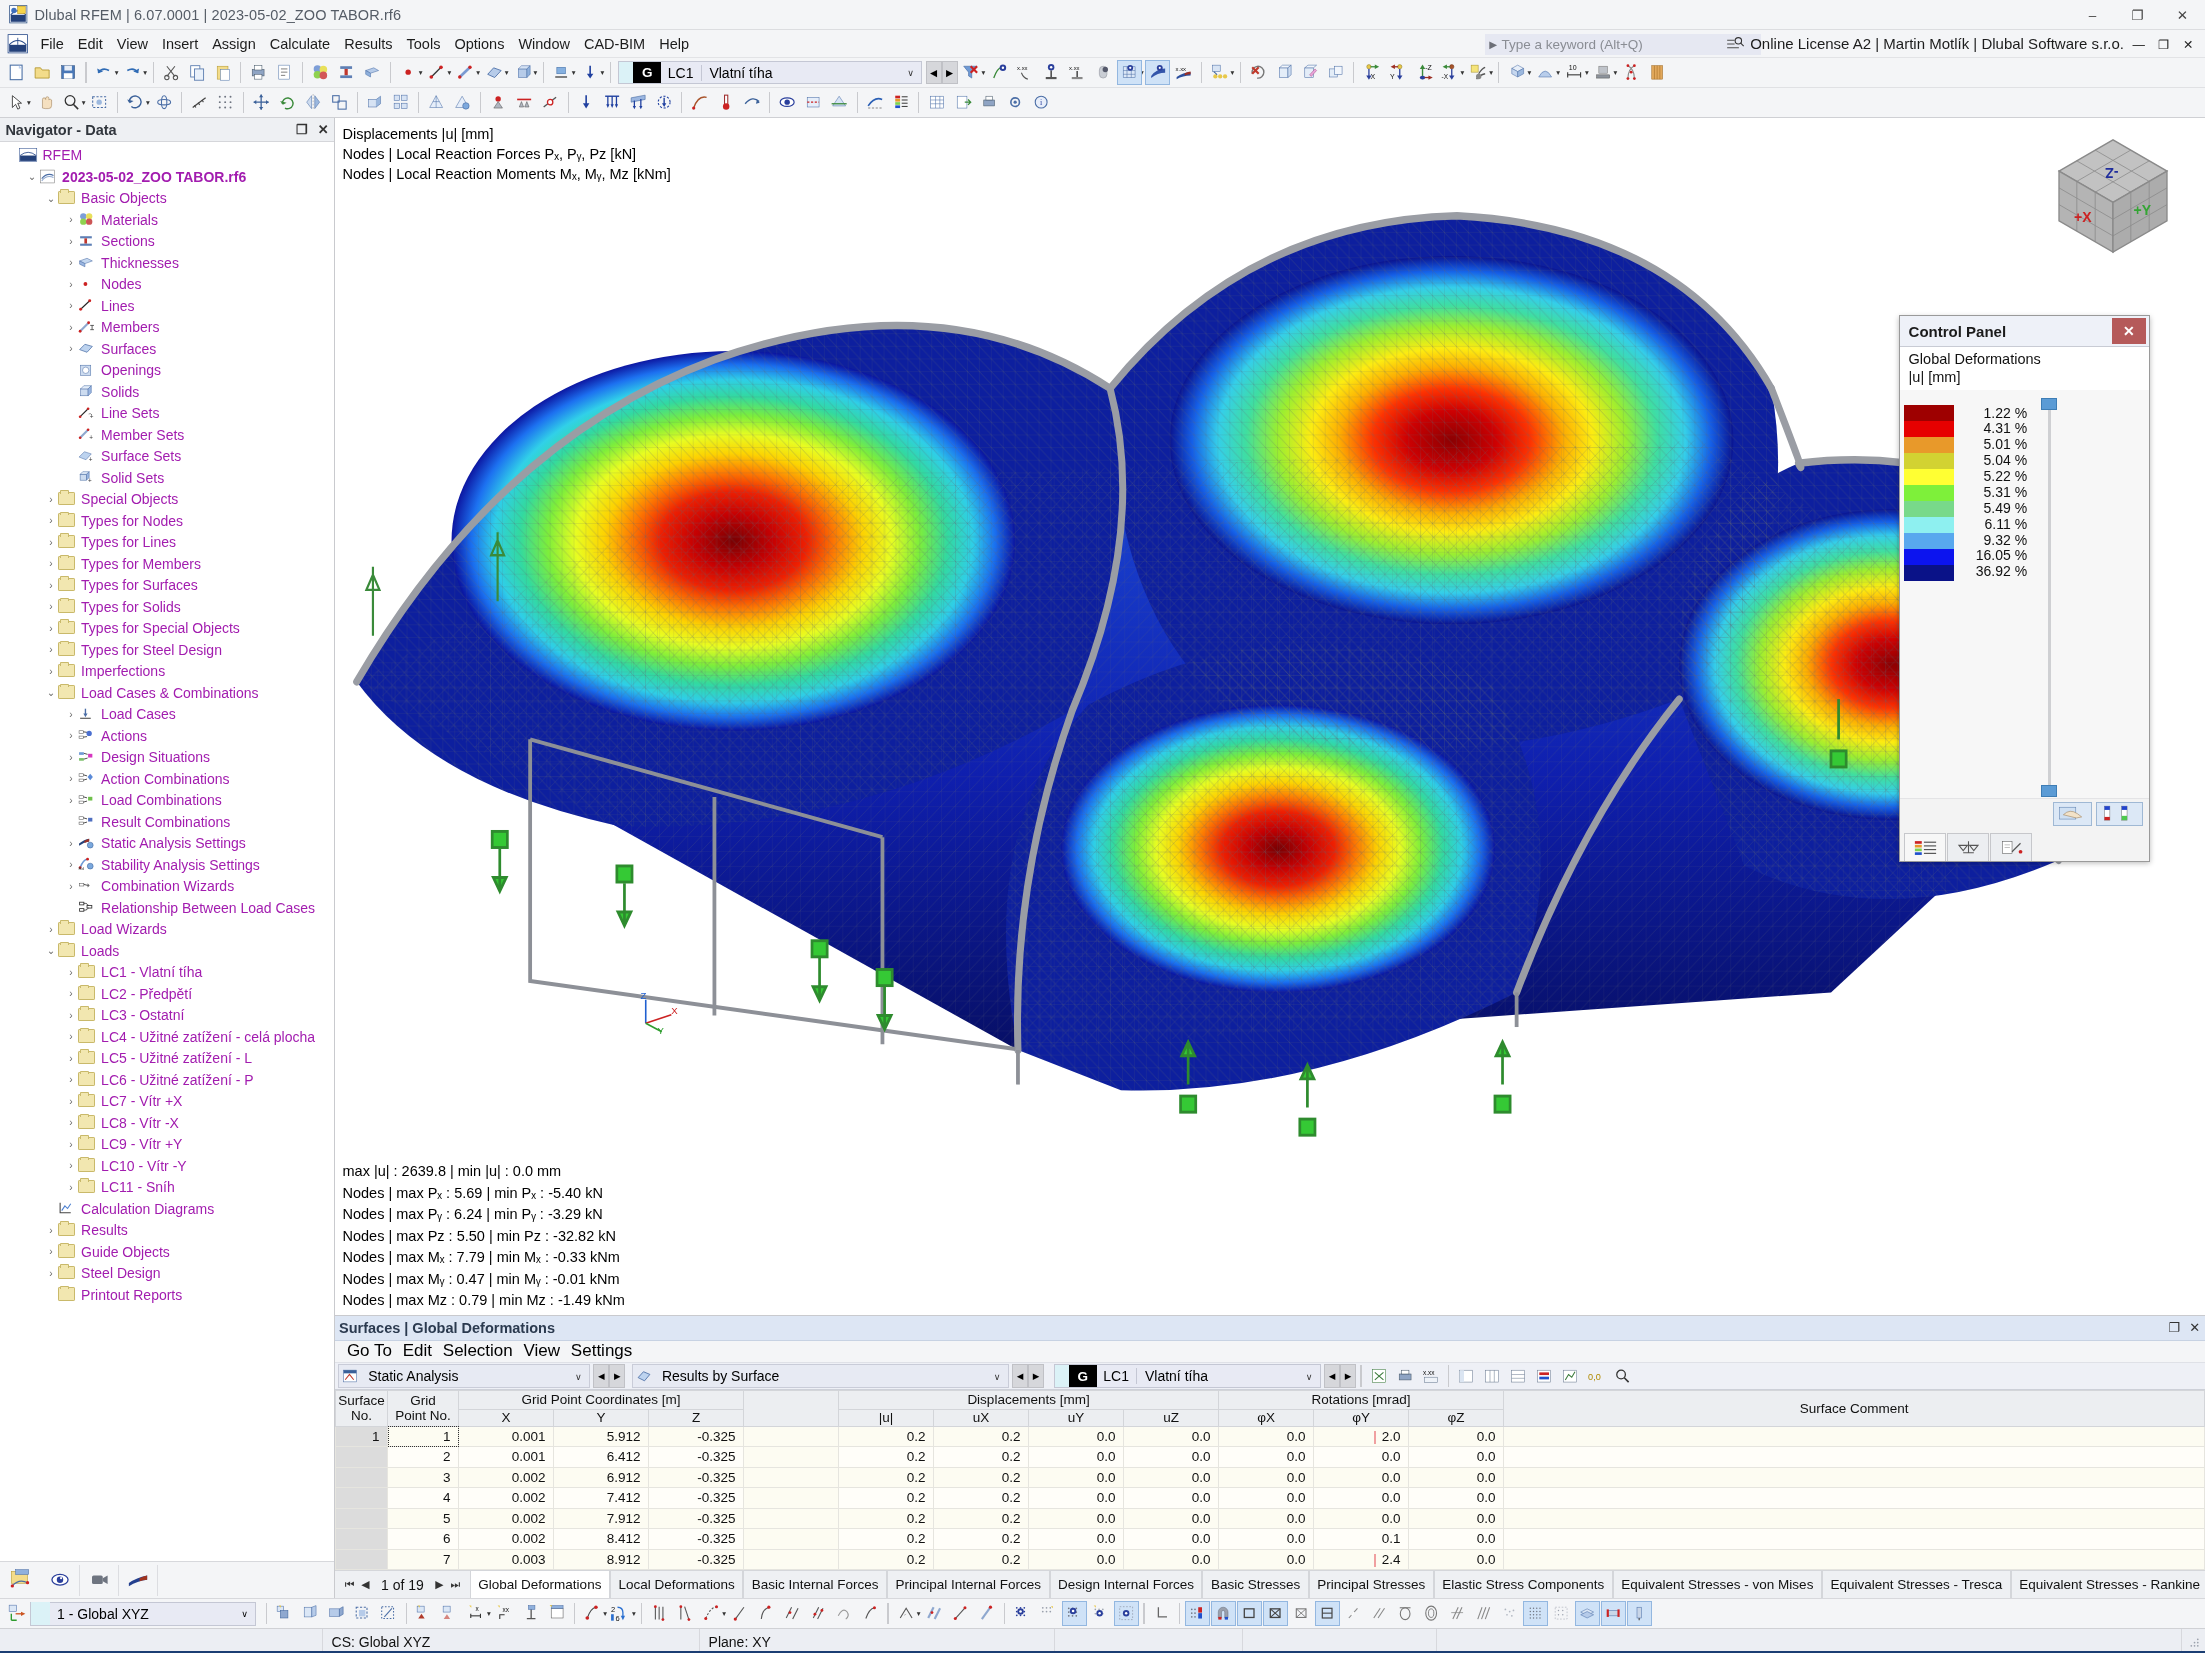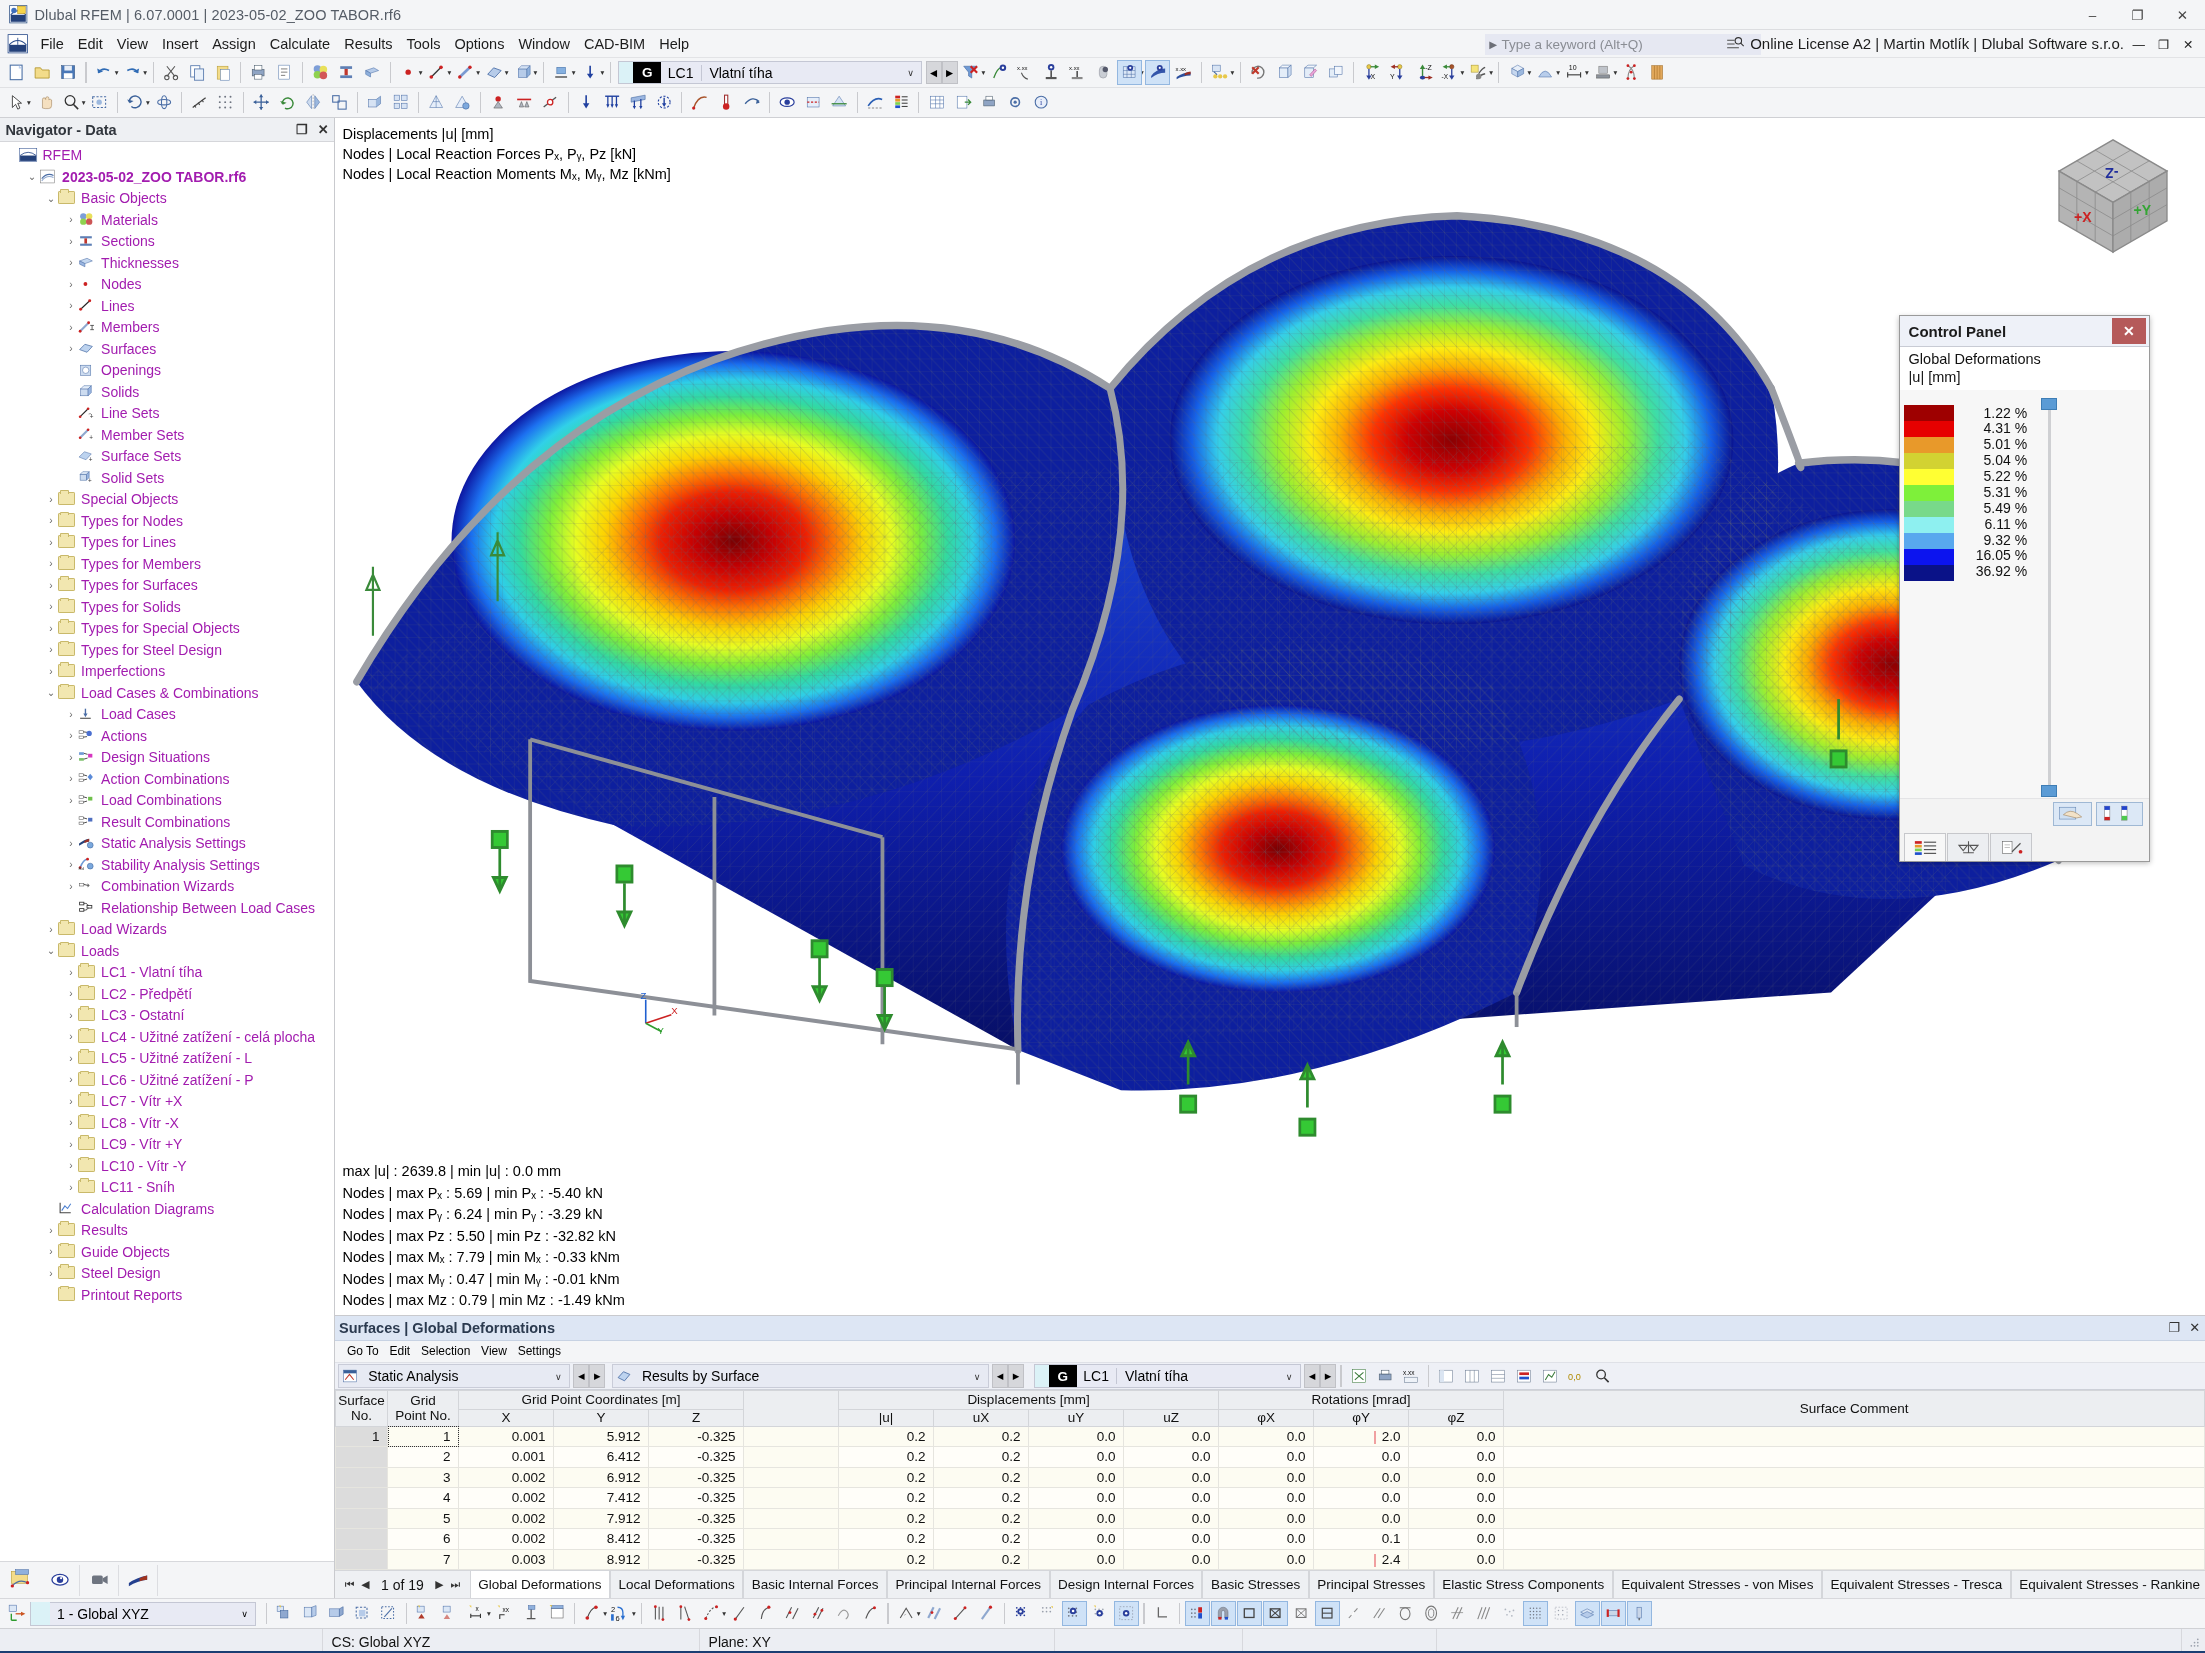--- a/index.html
+++ b/index.html
@@ -131,21 +131,21 @@
            display:flex; align-items:center; justify-content:center; margin-right:1.1px; }
   .cptab.sel { background:#f7f7f7; }
 
   
   .tablepanel { flex:0 0 209px; display:flex; flex-direction:column; background:#f4f5f7; }
   .tp-title { height:25px; flex:0 0 25px; display:flex; align-items:center; background:#dde6f4;
               border-bottom:0.5px solid #c7d2e3; padding-left:4px; font-weight:bold; font-size:14.5px; color:#2b3a4f; }
   .tp-title .sp { flex:1 1 auto; }
   .tp-title .hb { width:20.5px; text-align:center; font-size:13px; color:#333; font-weight:normal; }
   .tp-menu { height:21.5px; flex:0 0 21.5px; display:flex; align-items:center; background:#f4f5f7; padding-left:6.5px; }
-  .tp-menu span { padding:1.1px 5.4px; font-size:12px; }
+  .tp-menu span { padding:1.1px 5.4px; font-size:17px; }
   .tp-toolbar { height:28px; flex:0 0 28px; display:flex; align-items:center; background:#eef0f6;
                 border-top:0.5px solid #dfe1e7; border-bottom:0.5px solid #cdd0d8; padding-left:3.2px; overflow:hidden; }
   .combo2 { display:flex; align-items:center; height:24px; background:#e7eaf3; border:0.5px solid #c9ccd8;
             margin-right:3.2px; flex:0 0 auto; }
   .combo2 .ci { width:21.5px; height:21.5px; display:flex; align-items:center; justify-content:center; }
   .combo2 .ct { padding:0 7.5px; font-size:14px; white-space:nowrap; }
   .combo2 .cd { width:21.5px; text-align:center; font-size:9.2px; color:#333; }
   .narr { width:16px; height:24px; background:#d6d7db; display:flex; align-items:center; justify-content:center;
           font-size:8.6px; border:0.5px solid #c0c1c6; flex:0 0 auto; }
   .grid-area { flex:1 1 auto; overflow:hidden; position:relative; background:#fff; }
@@ -1703,21 +1703,21 @@
         </div>
         <div class="tp-menu">
           <span>Go To</span>
           <span>Edit</span>
           <span>Selection</span>
           <span>View</span>
           <span>Settings</span>
         </div>
 
         <div class="tp-toolbar">
-          <div class="combo2" style="width:232px">
+          <div class="combo2" style="width:252px">
             <div class="ci">
               <svg width="16" height="16" viewBox="0 0 30 30">
                   <rect x="3" y="4" width="24" height="22" fill="#fff" stroke="#4b6ea6"></rect>
                   <rect x="3" y="4" width="24" height="6" fill="#3a6099"></rect>
                   <path d="M6 22 L14 12 L22 22" fill="none" stroke="#c03a2b" stroke-width="2"></path>
                 </svg>
             </div>
             <div class="ct" style="flex:1 1 auto">Static Analysis</div>
             <div class="cd">∨</div>
           </div>

